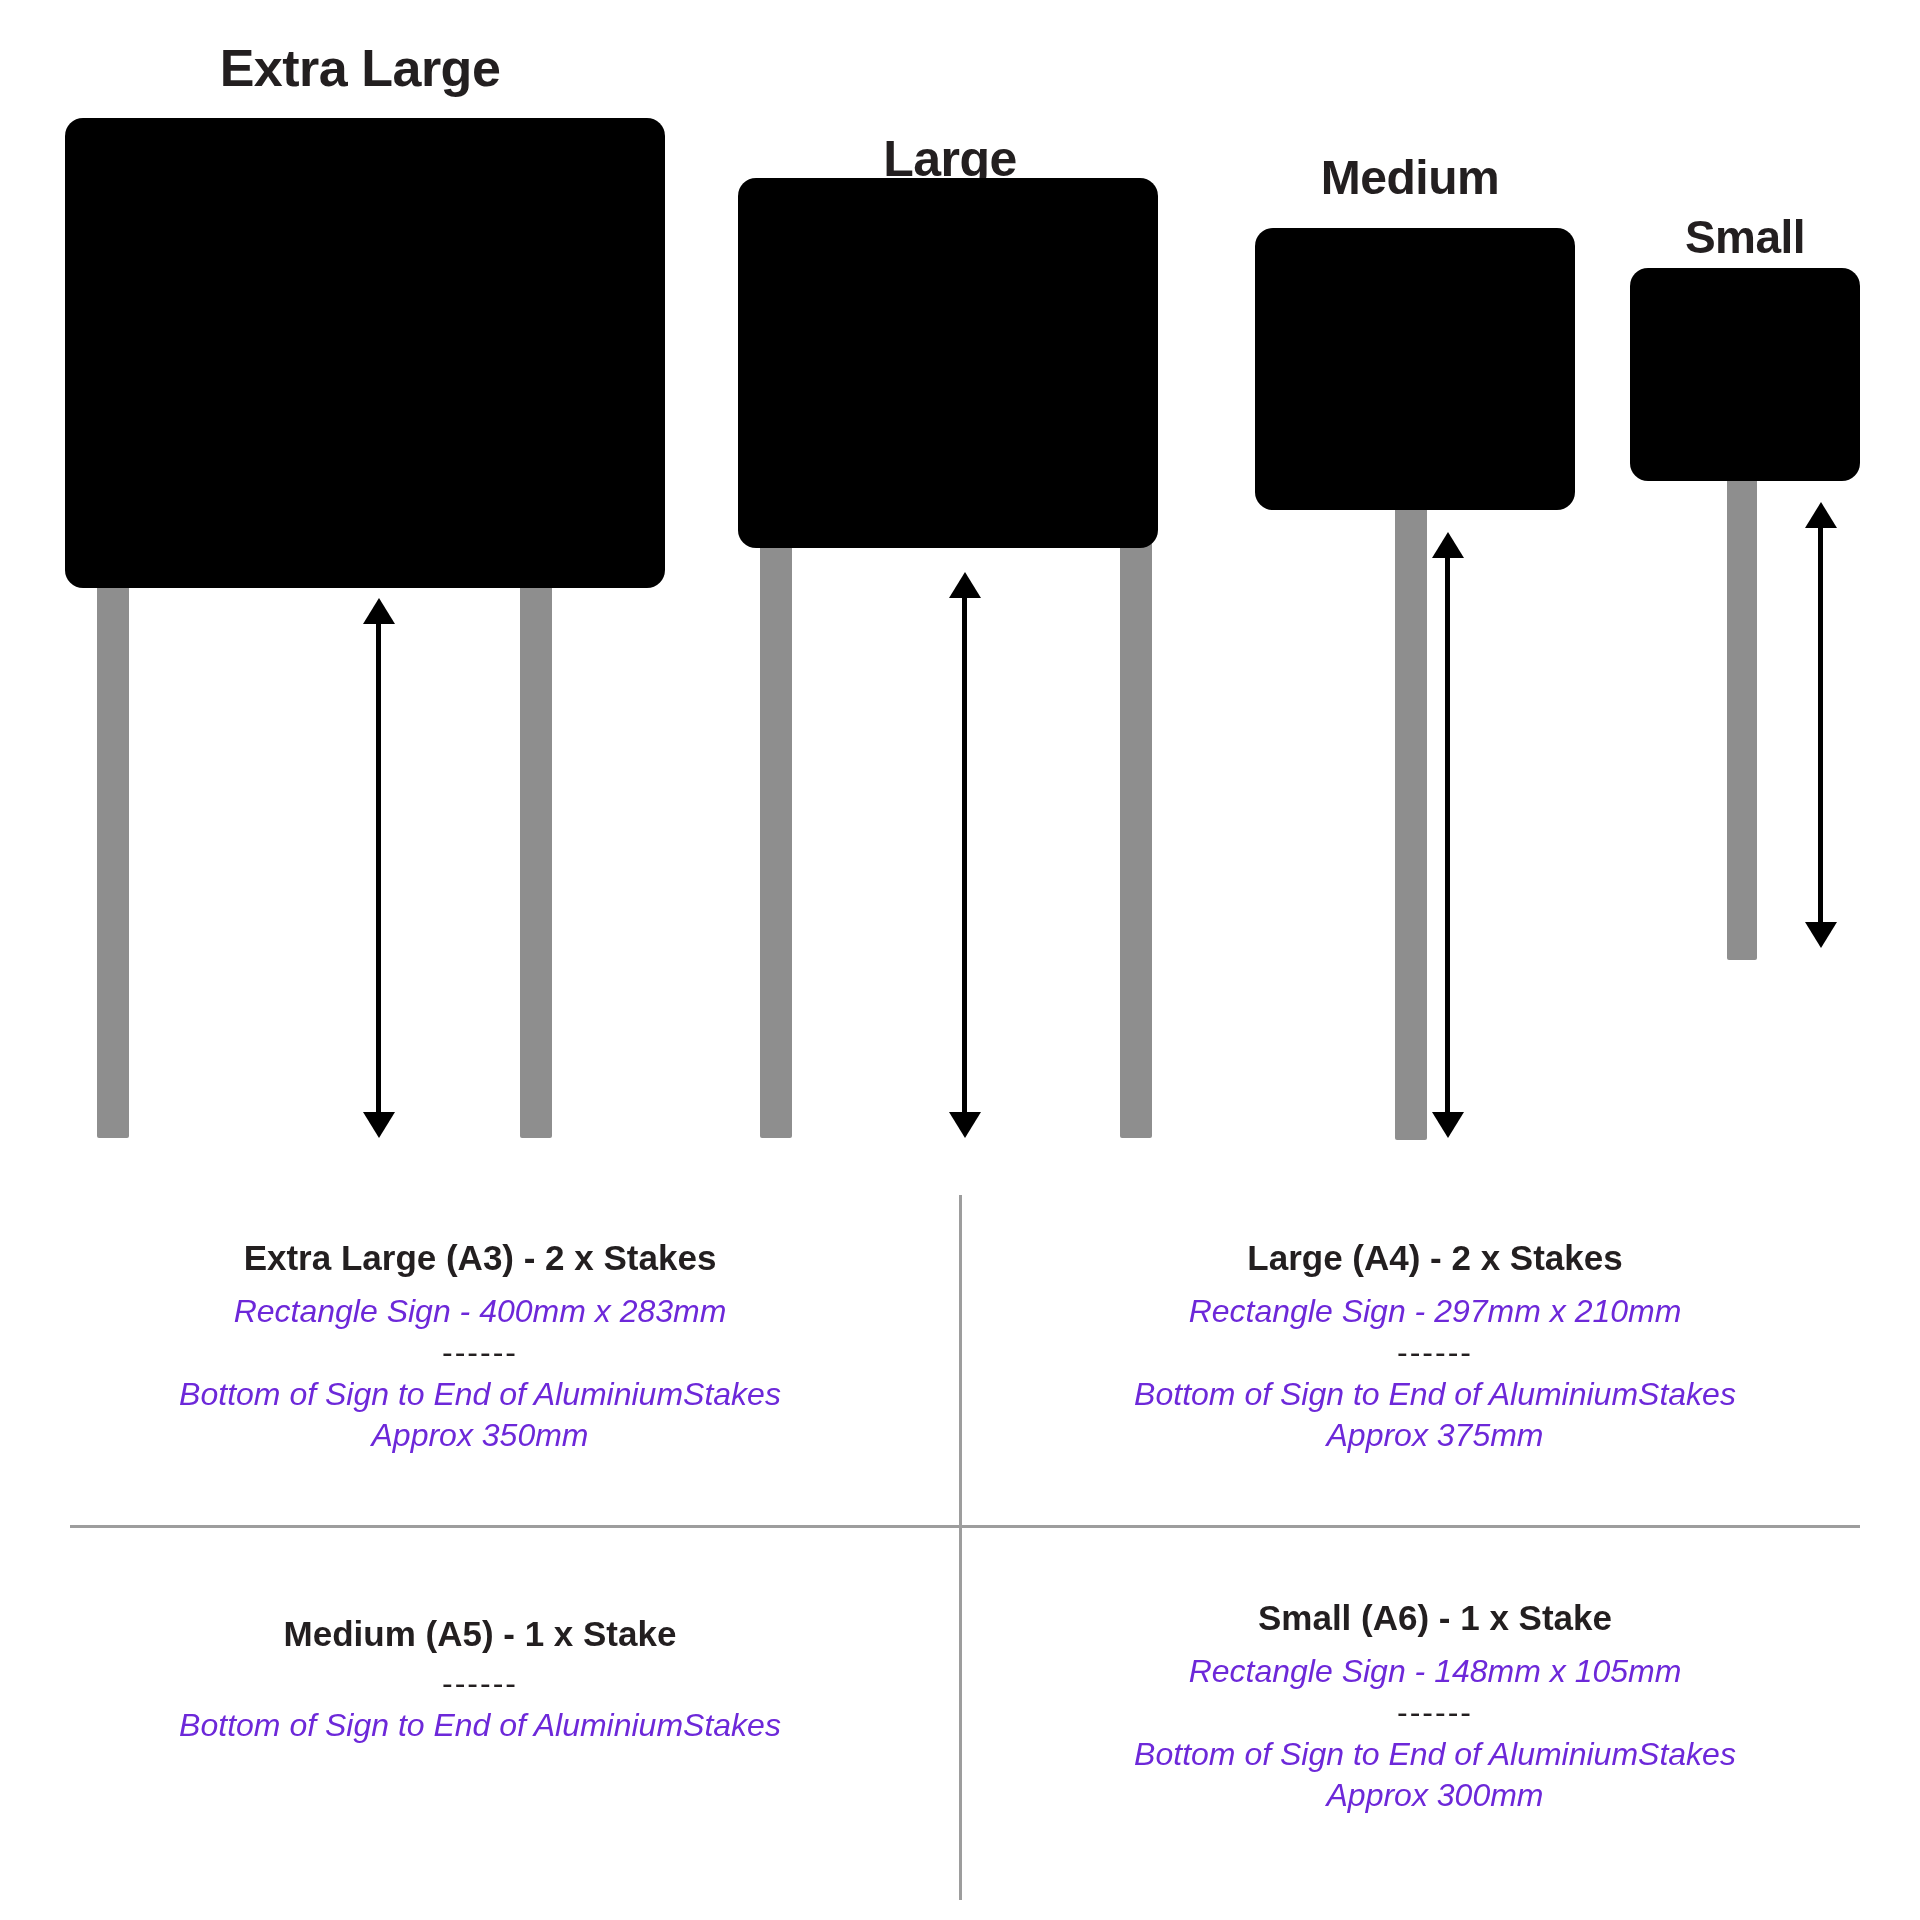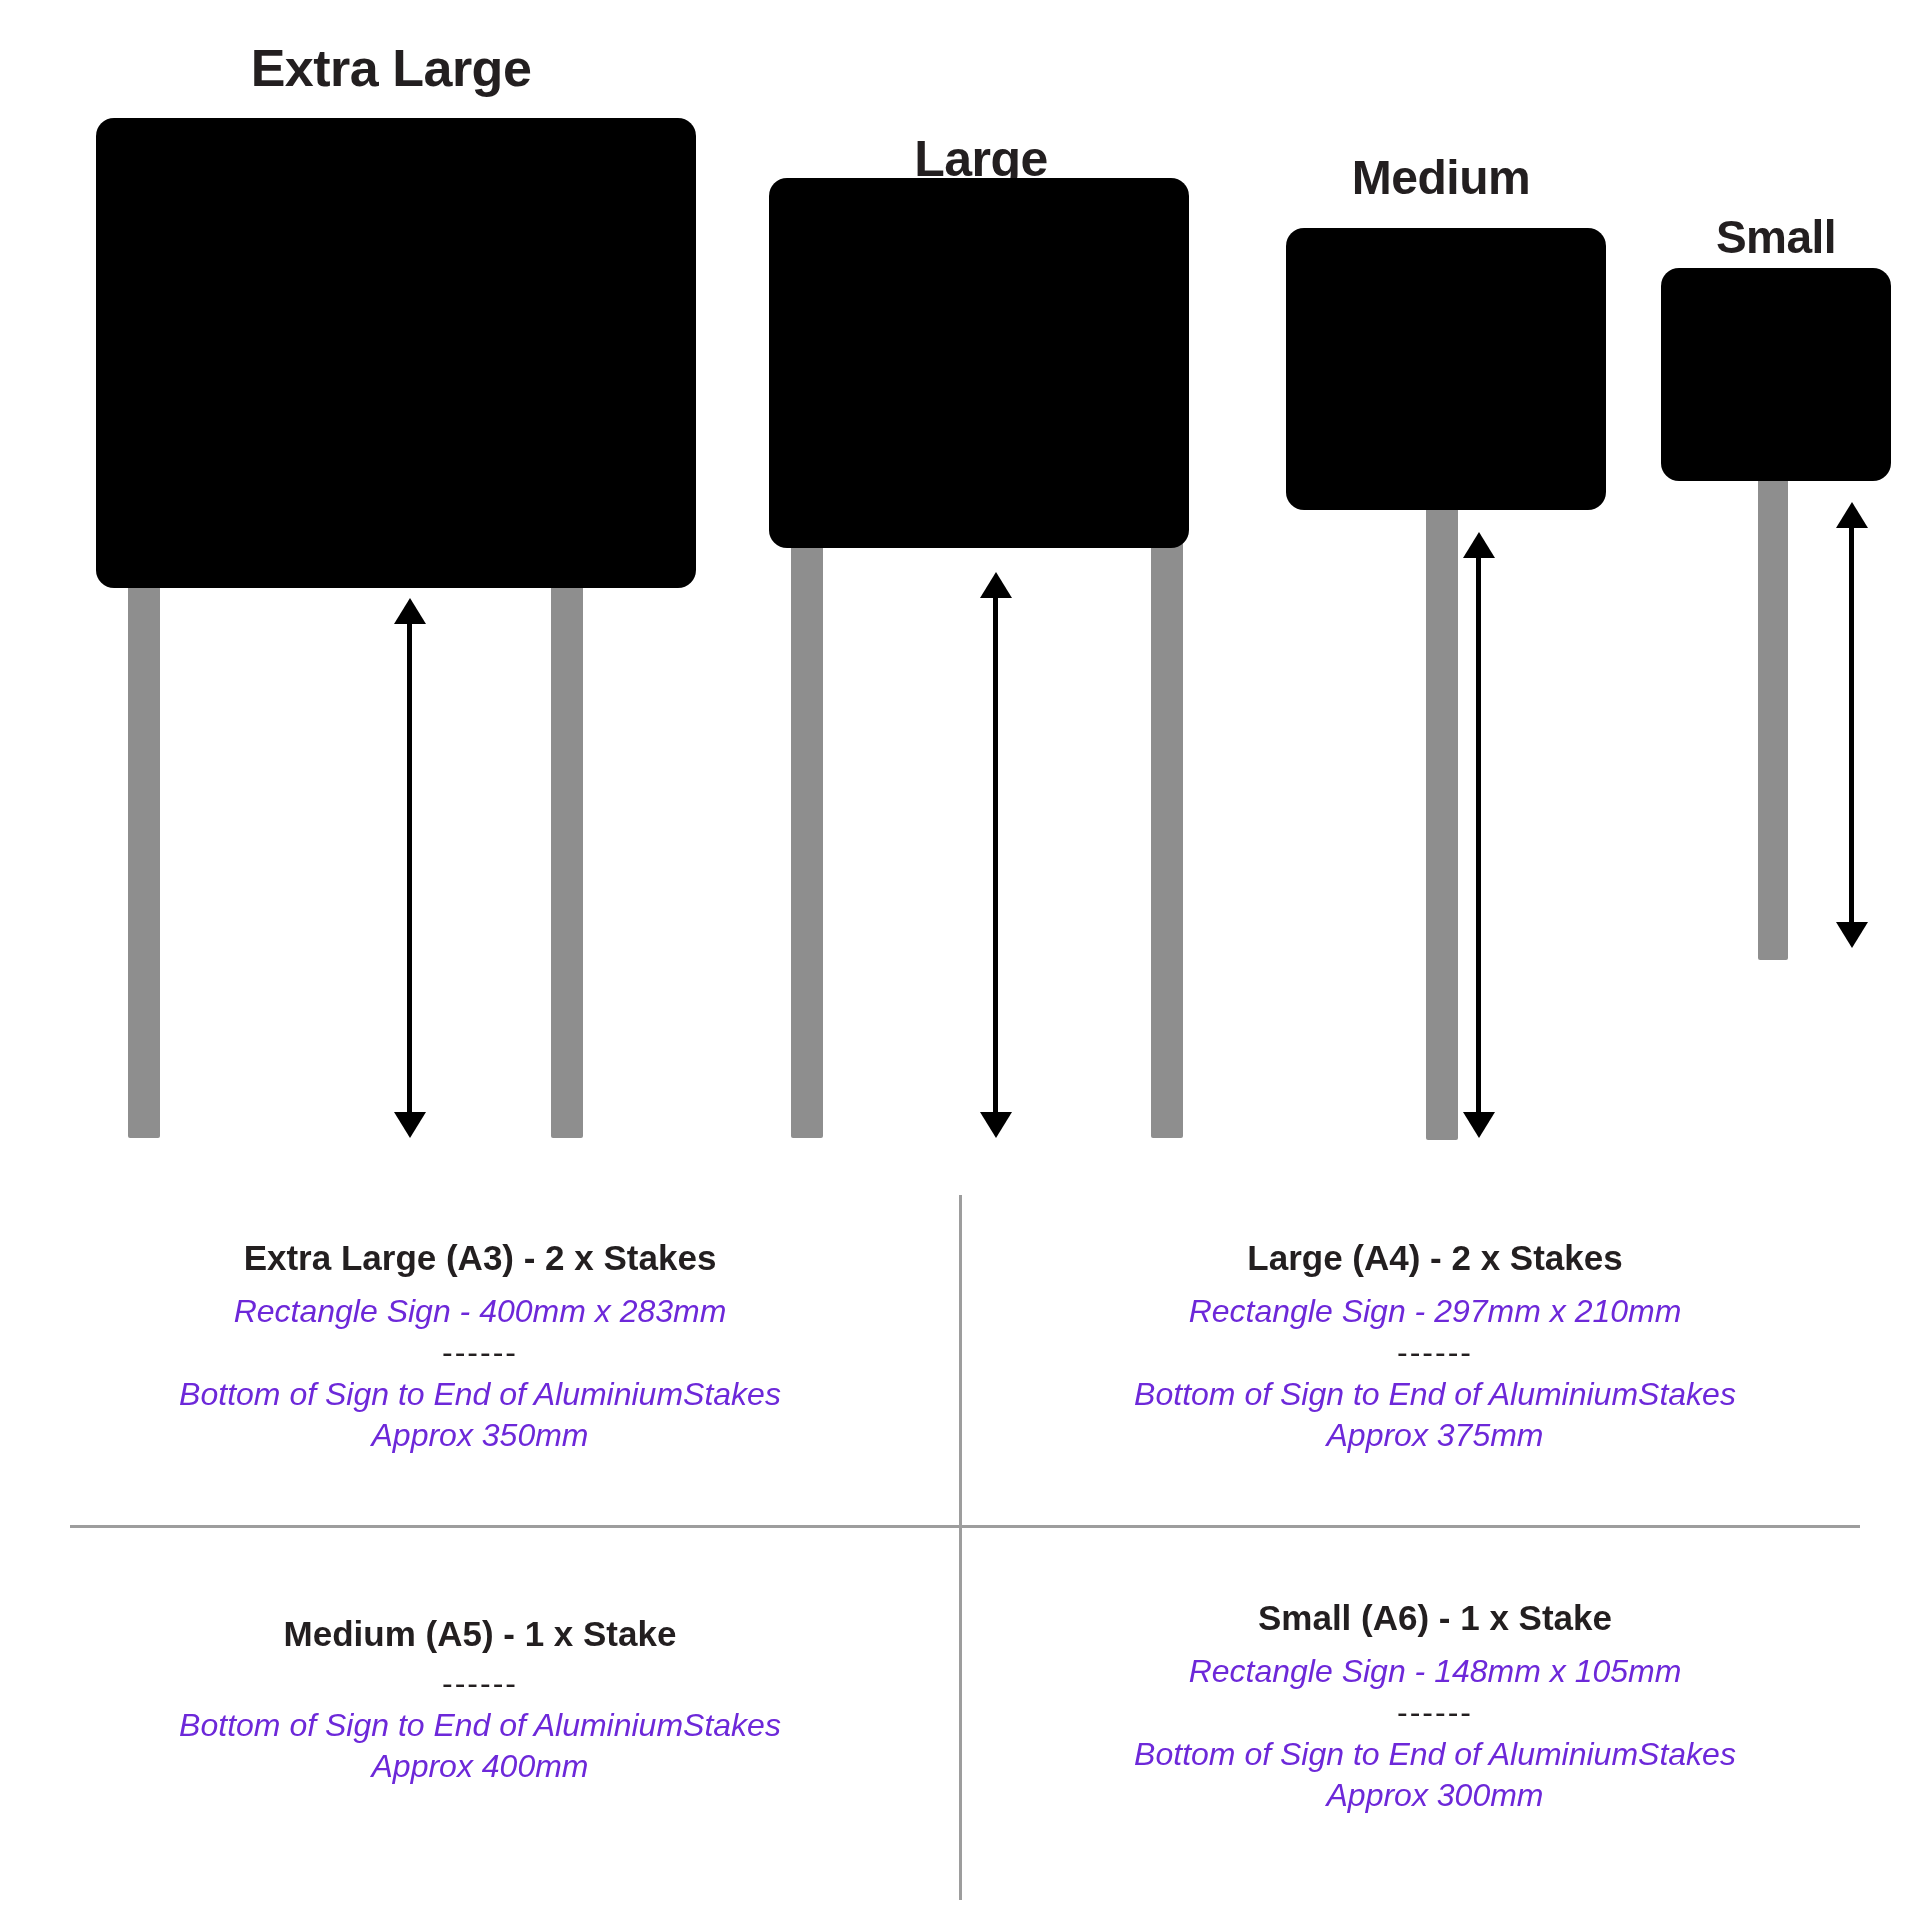--- a/index.html
+++ b/index.html
@@ -16,21 +16,20 @@
     overflow: hidden;
   }
 
   
   #diagram {
     position: absolute;
     left: 0;
     top: 0;
     width: 1624px;
     height: 1175px;
-    margin-left: 31px;
   }
 
   .size-group {
     position: absolute;
     top: 0;
     height: 1175px;
   }
 
   .size-title {
     position: absolute;
@@ -207,21 +206,20 @@
     <div class="c-line">Rectangle Sign - 297mm x 210mm</div>
     <div class="c-sep">------</div>
     <div class="c-line">Bottom of Sign to End of AluminiumStakes</div>
     <div class="c-line">Approx 375mm</div>
   </div>
 
   <div class="cell cell-bl">
     <div class="c-title">Medium (A5) - 1 x Stake</div>
     <div class="c-sep">------</div>
     <div class="c-line">Bottom of Sign to End of AluminiumStakes</div>
-    <div class="c-line">Approx 400mm</div>
   </div>
 
   <div class="cell cell-br">
     <div class="c-title">Small (A6) - 1 x Stake</div>
     <div class="c-line">Rectangle Sign - 148mm x 105mm</div>
     <div class="c-sep">------</div>
     <div class="c-line">Bottom of Sign to End of AluminiumStakes</div>
     <div class="c-line">Approx 300mm</div>
   </div>
 

